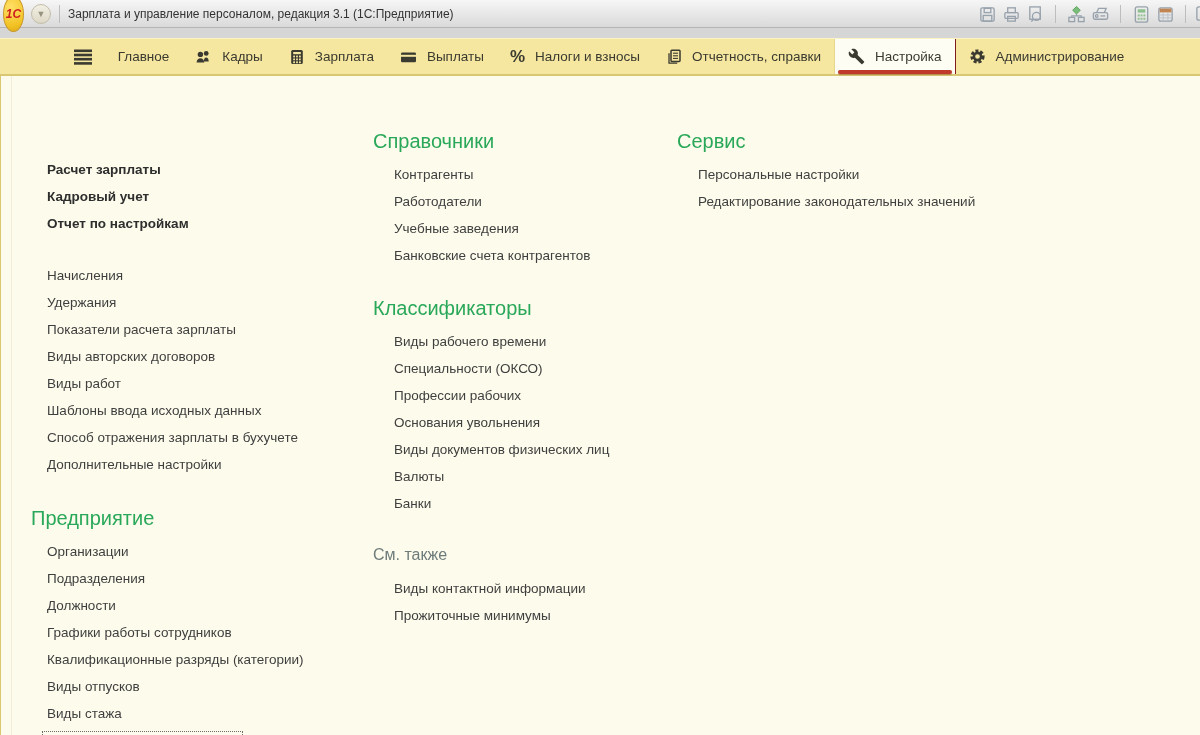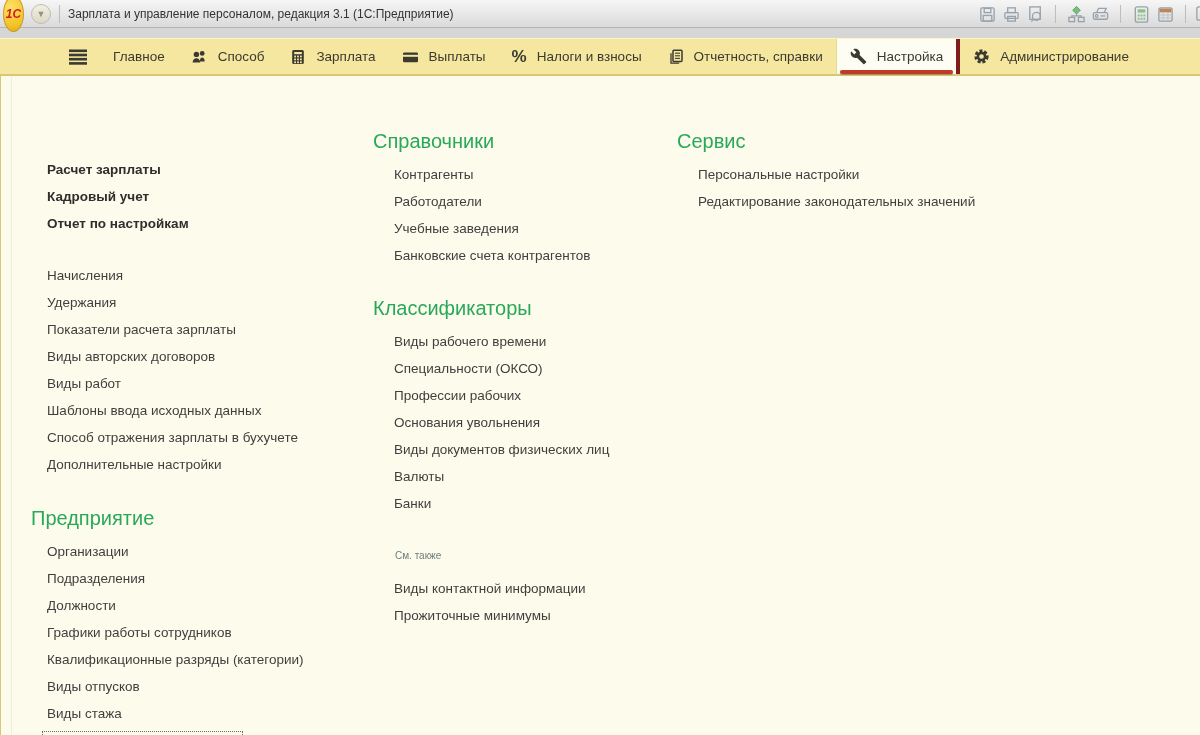--- a/index.html
+++ b/index.html
@@ -23,38 +23,38 @@
   .tb-ic { width:24px; height:24px; display:flex; align-items:center; justify-content:center; }
   .tb-clip { width:6px; height:20px; overflow:hidden; }
 
   
   .tabbar { position:absolute; left:0; top:38px; width:1200px; height:38px;
     background:#f6e7a0; border-top:1px solid #fcf3c4; border-bottom:2px solid #d9c873;
     display:flex; align-items:stretch; justify-content:center; padding:0 8px 0 6px; }
   .hamburger { display:flex; align-items:center; padding:0 12px; }
   .tab { position:relative; display:flex; align-items:center; gap:10px; padding:0 13px;
     font-size:13.5px; color:#3a3a30; white-space:nowrap; }
-  .tab.active { background:#fdfdf4; border-left:1px solid #e4d78f; border-right:4px solid #7f1d1d; }
+  .tab.active { background:#fdfdf4; border-left:1px solid #e4d78f; border-right:1px solid #7f1d1d; }
   .tab.active .red-underline { position:absolute; left:3px; right:3px; bottom:0px; height:4px;
     background:#bf3a2b; border-radius:2px; box-shadow:0 1px 1px rgba(120,40,20,.4); }
   .pct { font-size:17px; font-weight:bold; color:#3a3a30; line-height:1; }
 
   
   .panel { position:absolute; left:0; top:76px; width:1200px; height:659px;
     background:#fdfcec; border-left:1px solid #d9c873; }
   .panel-edge { position:absolute; left:10px; top:0; bottom:0; width:1px; background:#f2edd8; }
   .col { position:absolute; top:0; }
   .col1 { left:30px; width:330px; padding-top:80px; }
   .col2 { left:372px; width:300px; padding-top:50px; }
   .col3 { left:676px; width:340px; padding-top:50px; }
   .mi { height:27px; display:flex; align-items:center; font-size:13.5px; color:#3f3f3f; }
   .indent1 { margin-left:16px; } .indent2 { margin-left:21px; }
   .cmd { font-weight:bold; color:#2e2e2e; }
   .ghead { height:30px; display:flex; align-items:center; font-size:20px; color:#2aa85a; }
-  .shead { height:24px; display:flex; align-items:center; font-size:10px; color:#6e7b7b;margin-left:22px; }
+  .shead { height:24px; display:flex; align-items:center; font-size:16px; color:#6e7b7b; }
   .gap-cmd-links { margin-top:25px; } .gap-links-head { margin-top:25px; }
   .gap-head-links { margin-top:5px; }
   .c2-g2 { margin-top:24px; } .c2-see { margin-top:26px; } .c2-see-links { margin-top:8px; }
   .focus-item { position:relative; }
   .focus-box { outline:1px dotted #6b6b6b; padding:1px 4px 2px 4px; margin-left:-4px; }
   .red-line-cal { position:absolute; left:-13px; top:23px; width:228px; height:3px;
     background:#bf3a2b; border-radius:2px; box-shadow:0 1px 1px rgba(120,40,20,.35); }
 
   svg { display:block; }
 </style>
@@ -160,21 +160,21 @@
 
   <div class="tab">
     <span>
       <svg width="17" height="16" viewBox="0 0 17 16" fill="#3a3a30">
         <circle cx="11.2" cy="4.4" r="2.4"></circle>
           <path d="M8.8 12.6c0-2.4 1.1-4 2.4-4s2.5 1.6 2.5 4z"></path>
         <circle cx="5.4" cy="5.4" r="2.7"></circle>
           <path d="M1.6 13.6c0-2.7 1.7-4.4 3.8-4.4s3.8 1.7 3.8 4.4z"></path>
       </svg>
     </span>
-    <span>Способ</span>
+    <span>Кадры</span>
   </div>
 
   <div class="tab">
     <span>
       <svg width="16" height="16" viewBox="0 0 16 16">
         <rect x="2.2" y="1" width="11.6" height="14" rx="1.5" fill="#3a3a30"></rect>
         <rect x="4.2" y="3" width="7.6" height="2.2" fill="#f6e7a0"></rect>
         <g fill="#f6e7a0">
             <rect x="4.2" y="6.6" width="1.8" height="1.8"></rect>
             <rect x="7.1" y="6.6" width="1.8" height="1.8"></rect>

